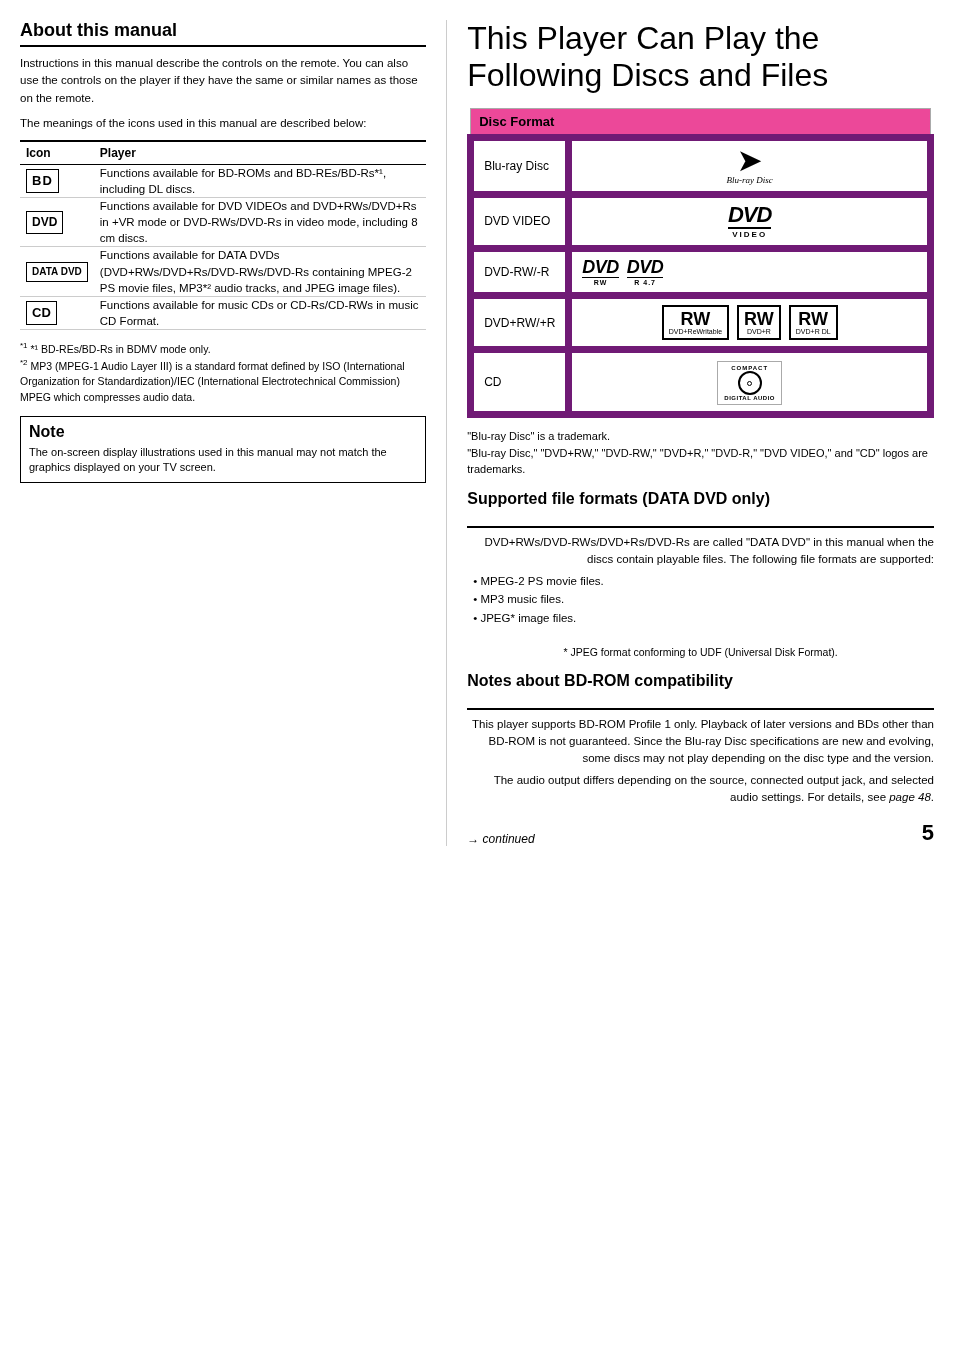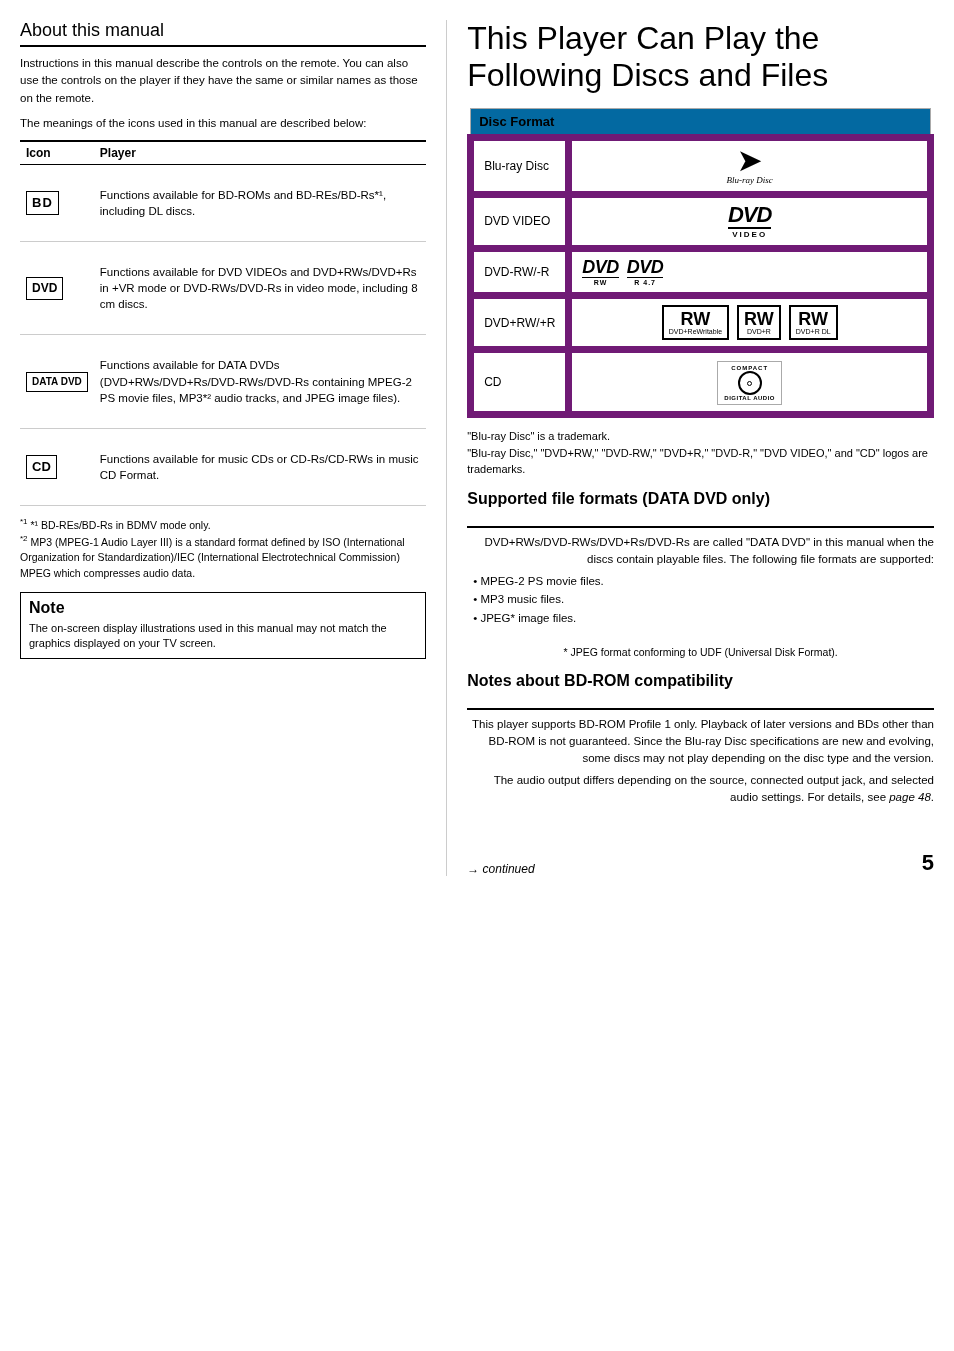--- a/index.html
+++ b/index.html
@@ -23,21 +23,21 @@
       border-right: 1px solid #ccc;
     }
     .right-column {
       width: 490px;
       padding-left: 20px;
     }
 
     
     .section-title {
       font-size: 18px;
-      font-weight: normal;
+      font-weight: bold;
       border-bottom: 2px solid #000;
       padding-bottom: 4px;
       margin-bottom: 8px;
     }
     .intro-text {
       font-size: 11.5px;
       line-height: 1.5;
       margin-bottom: 8px;
     }
 
@@ -49,21 +49,21 @@
     }
     .icons-table th {
       border-top: 2px solid #000;
       border-bottom: 1px solid #000;
       text-align: left;
       padding: 4px 6px;
       font-size: 12px;
     }
     .icons-table td {
       border-bottom: 1px solid #ccc;
-      padding: 22px 6px;
+      padding: 0 6px;
       vertical-align: middle;
       font-size: 11.5px;
       line-height: 1.4;
     }
     .icon-badge {
       display: inline-block;
       border: 1.5px solid #000;
       font-weight: bold;
       font-size: 11px;
       padding: 2px 5px;
@@ -106,21 +106,21 @@
       border-bottom: none;
     }
 
     
     .disc-table {
       width: 100%;
       border-collapse: collapse;
       margin-bottom: 10px;
     }
     .disc-table th {
-      background: #0369a1;
+      background: #ec4899;
       border: 1px solid #aaa;
       text-align: left;
       padding: 5px 8px;
       font-size: 13px;
     }
     .disc-table td {
       border: 7px solid #701a75;
       padding: 6px 10px;
       vertical-align: middle;
     }
@@ -243,21 +243,21 @@
     }
     .bullet-list li::before { content: "• "; }
     .footnote-small {
       font-size: 10.5px;
       line-height: 1.4;
       margin-top: 18px;
       text-align: center;
     }
 
     .page-footer {
-      margin-top: 44px;
+      margin-top: 14px;
       display: flex;
       justify-content: space-between;
       align-items: flex-end;
     }
     .page-number {
       font-size: 22px;
       font-weight: bold;
     }
 
     

